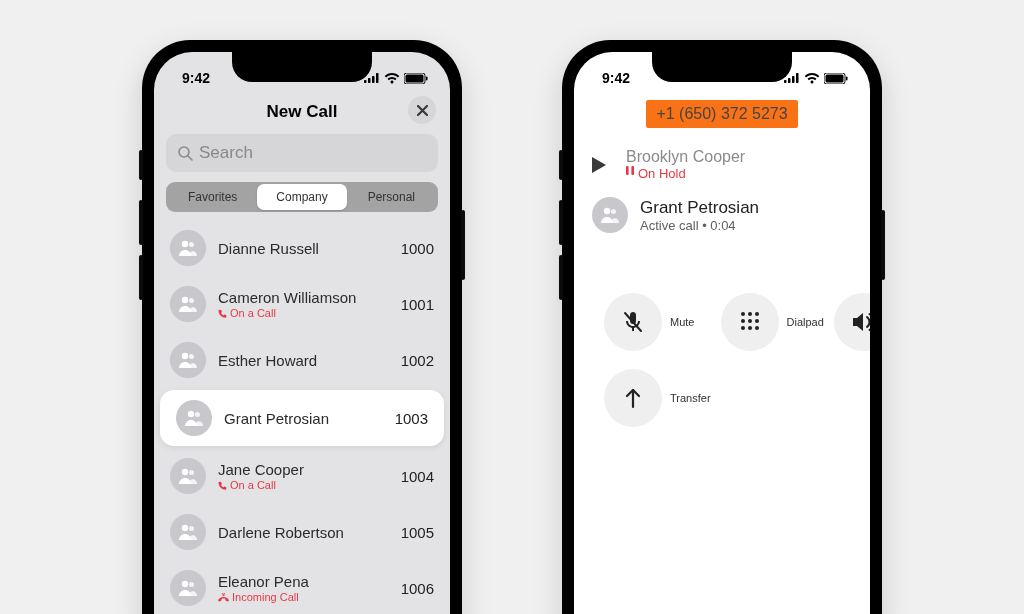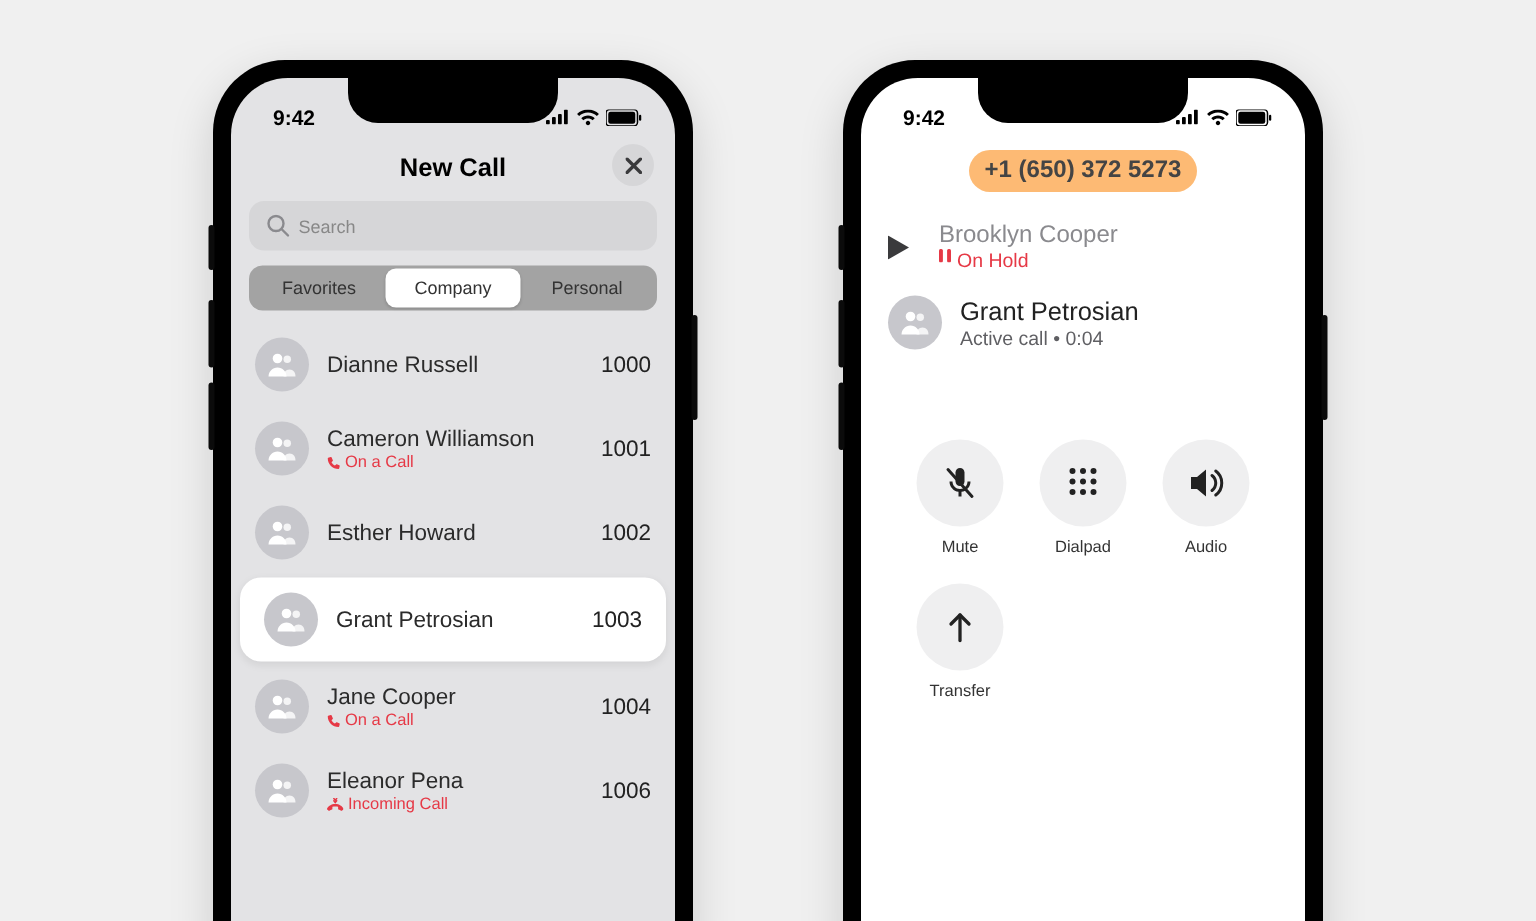--- a/index.html
+++ b/index.html
@@ -82,21 +82,21 @@
     font-size: 14px; font-weight: 700;
     color: #3a3a3c;
   }
   .search {
     margin: 0 12px 10px;
     background: #d6d6d8;
     border-radius: 10px;
     padding: 9px 12px;
     display: flex; align-items: center; gap: 6px;
     color: #888;
-    font-size: 12px;
+    font-size: 17px;
   }
   .seg {
     margin: 0 12px 8px;
     background: #a3a3a3;
     border-radius: 9px;
     display: flex;
     padding: 2px;
     font-size: 12px;
     font-weight: 500;
     justify-content: space-between;
@@ -142,24 +142,24 @@
     display: flex;
     align-items: center;
     gap: 3px;
     margin-top: 1px;
   }
   .ext { font-size: 15px; color: #222; }
   
   .number {
     text-align: center;
     font-size: 16px;
-    font-weight: 700;
+    font-weight: 400;
     color: #444;
-    background: #fdba74;
-    border-radius: 14px;
+    background: #f97316;
+    border-radius: 2px;
     display: inline-block;
     padding: 5px 10px;
     margin: 4px auto 14px;
   }
   .number-wrap { text-align: center; }
   .callrow {
     display: flex; align-items: center;
     padding: 6px 18px 10px;
     gap: 12px;
   }
@@ -169,21 +169,21 @@
   .callrow .csub { font-size: 13px; color: #e63946; display:flex; align-items:flex-start; gap:4px; }
   .callrow.active .cname { color: #222; font-weight: 500; font-size: 17px; }
   .callrow.active .csub { color: #5f5f63; }
   .grid {
     display: grid;
     grid-template-columns: repeat(3, 1fr);
     gap: 18px 10px;
     padding: 0 30px;
     margin-top: 50px;
   }
-  .gbtn { display: flex; flex-direction: column; align-items: center; gap: 8px; }
+  .gbtn { display: flex; flex-direction: row; align-items: center; gap: 8px; }
   .gcircle {
     width: 58px; height: 58px;
     background: #efeff0;
     border-radius: 50%;
     display: flex; align-items: center; justify-content: center;
     color: #222;
   }
   .gcircle.dark { background: #3a3a3c; color: #fff; }
   .glabel { font-size: 11px; color: #333; }
   svg { display: block; }
@@ -323,20 +323,34 @@
         <div class="row">
           <div class="avatar">
             <svg width="22" height="22" viewBox="0 0 22 22" fill="#fff">
               <circle cx="8" cy="7" r="3.2"></circle>
               <circle cx="14.5" cy="7.5" r="2.5" opacity=".8"></circle>
               <path d="M2 19c0-3.3 2.7-6 6-6s6 2.7 6 6H2z"></path>
               <path d="M12 19c0-2.6 1.4-4.7 4-4.7s4 2.1 4 4.7h-8z" opacity=".8"></path>
             </svg>
           </div>
           <div class="rowtext">
+            <div class="name">Darlene Robertson</div>
+          </div>
+          <div class="ext">1005</div>
+        </div>
+        <div class="row">
+          <div class="avatar">
+            <svg width="22" height="22" viewBox="0 0 22 22" fill="#fff">
+              <circle cx="8" cy="7" r="3.2"></circle>
+              <circle cx="14.5" cy="7.5" r="2.5" opacity=".8"></circle>
+              <path d="M2 19c0-3.3 2.7-6 6-6s6 2.7 6 6H2z"></path>
+              <path d="M12 19c0-2.6 1.4-4.7 4-4.7s4 2.1 4 4.7h-8z" opacity=".8"></path>
+            </svg>
+          </div>
+          <div class="rowtext">
             <div class="name">Eleanor Pena</div>
             <div class="sub">
               <svg width="11" height="9" viewBox="0 0 11 9" fill="#e63946">
                 <path d="M5.5 4C2.9 4 .7 5.4 0 7.2c0 .1 0 .3.1.4l1 .9c.1.1.3.1.5 0 .5-.4 1.1-.7 1.8-.9.1 0 .2-.2.2-.3V5.9c.6-.2 1.3-.3 1.9-.3s1.3.1 1.9.3v1.4c0 .1.1.3.2.3.7.2 1.3.5 1.8.9.2.1.4.1.5 0l1-.9c.1-.1.1-.3.1-.4C10.3 5.4 8.1 4 5.5 4z"></path>
                 <path d="M4.3 0l1.2 1.5L6.7 0" fill="none" stroke="#e63946" stroke-width="1"></path>
                 <path d="M4.3 1.5l1.2 1.5 1.2-1.5" fill="none" stroke="#e63946" stroke-width="1"></path>
               </svg>
               <span>Incoming Call</span>
             </div>
           </div>

